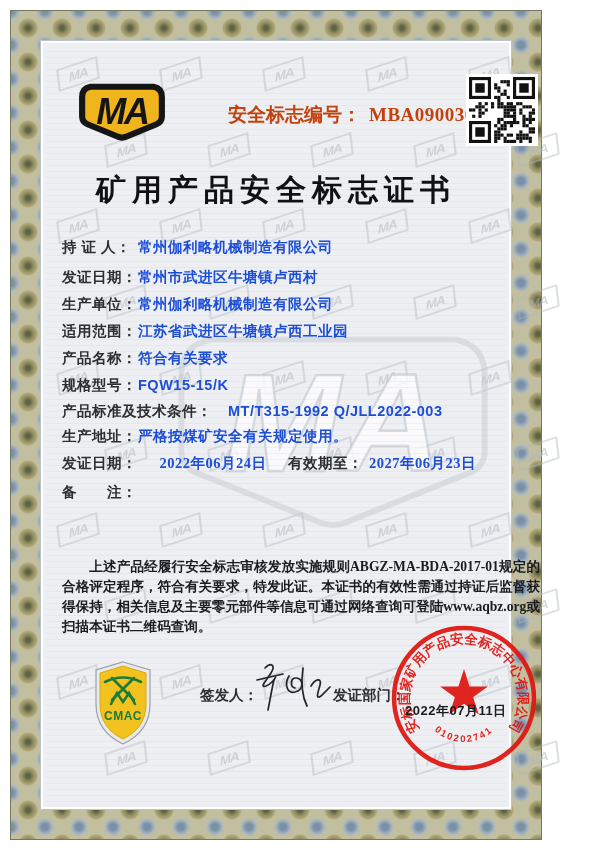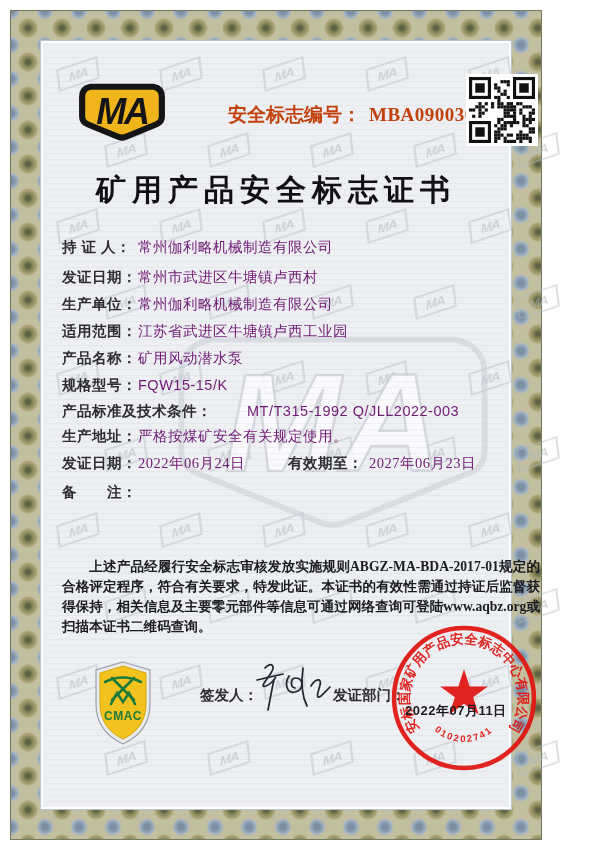--- a/index.html
+++ b/index.html
@@ -27,21 +27,21 @@
   .certno{position:absolute;left:228px;top:102px;font-size:19px;font-weight:700;color:#c2410c;}
   .certno .num{font-family:"Liberation Serif",serif;font-weight:600;margin-left:8px;letter-spacing:.5px;}
   .qr{position:absolute;left:466px;top:74px;background:#ffffff;padding:3px;}
   
   .title{position:absolute;left:0;top:170px;width:100%;text-align:center;
     font-family:"Liberation Serif",serif;font-weight:900;font-size:30px;letter-spacing:6px;color:#111114;}
   
   .row{position:absolute;left:62px;display:flex;align-items:baseline;}
   .lbl{font-size:14.5px;font-weight:700;color:#2d2d32;letter-spacing:.5px;}
   .lbl.w{width:76px;flex:0 0 76px;}
-  .val{font-family:"Liberation Serif",serif;font-weight:400;font-size:14.5px;color:#701a75;letter-spacing:.5px;}
+  .val{font-family:"Liberation Serif",serif;font-weight:700;font-size:14.5px;color:#1d4ed8;letter-spacing:.5px;text-align:center;}
   
   .statement{position:absolute;left:62px;top:557px;width:478px;
     font-family:"Liberation Serif",serif;font-weight:700;font-size:13.6px;line-height:20px;
     color:#1b1b22;text-align:justify;text-indent:2em;}
   
   .cmac{position:absolute;left:92px;top:660px;}
   .issuer{position:absolute;left:200px;top:686px;font-size:14.5px;font-weight:700;color:#2d2d32;}
   .sig{position:absolute;left:243px;top:652px;}
   .dept{position:absolute;left:333px;top:686px;font-size:14.5px;font-weight:700;color:#2d2d32;}
   .seal{position:absolute;left:388px;top:622px;opacity:.93;}
@@ -268,28 +268,28 @@
   <div class="row" style="top:295px">
     <span class="lbl w">生产单位：</span>
     <span class="val">常州伽利略机械制造有限公司</span>
   </div>
   <div class="row" style="top:322px">
     <span class="lbl w">适用范围：</span>
     <span class="val">江苏省武进区牛塘镇卢西工业园</span>
   </div>
   <div class="row" style="top:349px">
     <span class="lbl w">产品名称：</span>
-    <span class="val">矿用风动潜水泵</span>
+    <span class="val">符合有关要求</span>
   </div>
   <div class="row" style="top:376px">
     <span class="lbl w">规格型号：</span>
     <span class="val" style="font-family:'Liberation Sans',sans-serif">FQW15-15/K</span>
   </div>
   <div class="row" style="top:402px">
-    <span class="lbl" style="margin-right:35px">产品标准及技术条件：</span>
+    <span class="lbl" style="margin-right:16px">产品标准及技术条件：</span>
     <span class="val" style="font-family:'Liberation Sans',sans-serif">MT/T315-1992 Q/JLL2022-003</span>
   </div>
   <div class="row" style="top:427px">
     <span class="lbl w">生产地址：</span>
     <span class="val">严格按煤矿安全有关规定使用。</span>
   </div>
 
   <div class="row" style="top:454px">
     <span class="lbl w">发证日期：</span>
     <span class="val" style="width:150px;flex:0 0 150px">2022年06月24日</span>

